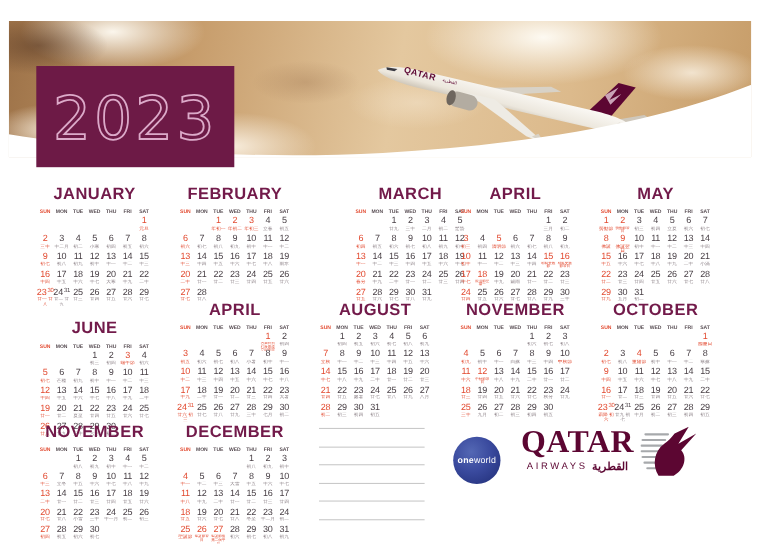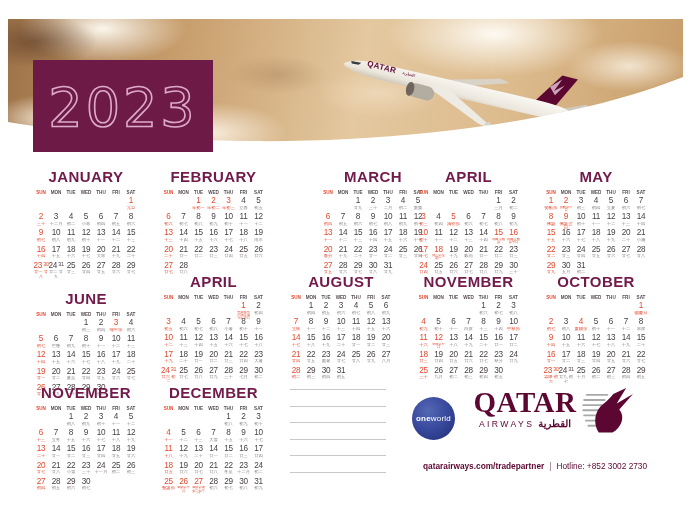--- a/index.html
+++ b/index.html
@@ -41,21 +41,21 @@
   .oneworld{position:absolute;left:412px;top:397px;width:43px;height:43px;border-radius:50%;
     background:radial-gradient(circle at 38% 32%,#5468b4 0%,#3a4a9e 45%,#1f2c74 100%);
     color:#fff;text-align:center;line-height:43px;font-size:8px;letter-spacing:.2px;}
   .oneworld b{font-weight:bold;}
   .oneworld span{font-weight:300;}
   .qatar-logo{position:absolute;left:470px;top:388px;width:166px;}
   .qlogo-row{display:flex;align-items:flex-start;}
   .qlogo-left{width:110px;text-align:center;}
   .q-wordmark{font-family:"Liberation Serif",serif;font-weight:bold;font-size:29px;line-height:1;
               color:#5c0632;letter-spacing:.5px;}
-  .q-sub{display:flex;justify-content:center;align-items:center;gap:4px;margin-top:1px;}
+  .q-sub{display:flex;justify-content:center;align-items:flex-start;gap:4px;margin-top:1px;}
   .q-airways{font-size:8.6px;letter-spacing:2.4px;color:#5c0632;}
   .q-arabic{font-size:10px;font-weight:bold;color:#5c0632;}
   .q-chinese{font-size:9.5px;letter-spacing:5px;color:#5c0632;text-align:center;margin-top:5px;
              white-space:nowrap;}
   .oryx-svg{width:54px;height:48px;margin-left:2px;}
   .footer-line{position:absolute;left:423px;top:461px;font-size:8.3px;color:#5c0632;white-space:nowrap;}
   .footer-line .url{font-weight:bold;}
   .footer-line .sep{margin:0 5px;color:#8d5c77;}
 </style>
 </head>
@@ -1773,15 +1773,14 @@
           <line x1="0" y1="26" x2="20" y2="26"></line>
           <line x1="1" y1="32" x2="20" y2="32"></line>
           <line x1="3" y1="38" x2="22" y2="38"></line>
           <line x1="6" y1="44" x2="25" y2="44"></line>
         </g>
         <path d="M18 52 C11 41 13 26 24 18 C28 15 31 12 35 7 L50 0 L39 18 L58 7 L42 25 C49 33 45 46 34 52 Z" fill="#5c0632"></path>
       </svg>
     </div>
   </div>
 
-  <div class="footer-line"><span class="url">qatarairways.com/tradepartner</span><span class="sep">|</span><span class="hotline">Hotline: +852 3002 2730</span></div>
 
 </div>
 
 </body></html>

